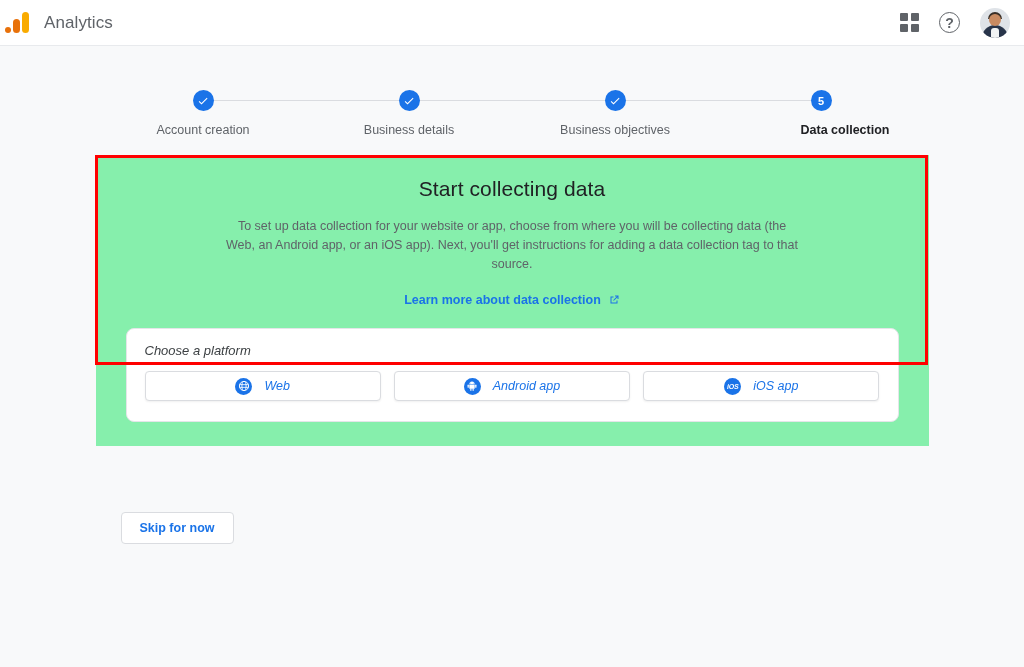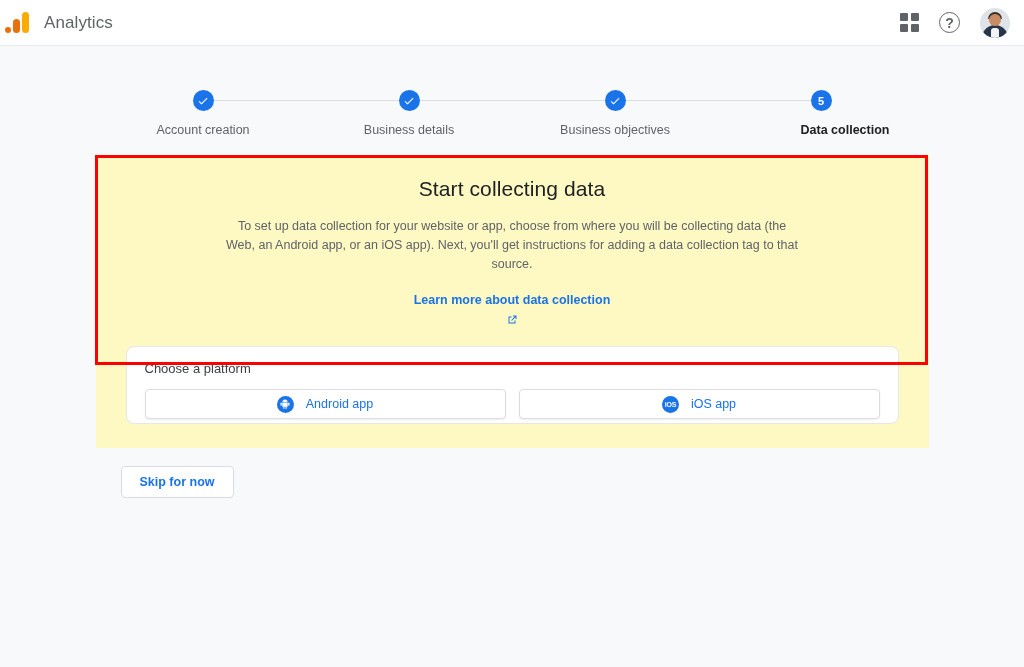--- a/index.html
+++ b/index.html
@@ -233,21 +233,21 @@
   }
 
   
   .card-wrap {
     position: relative;
     margin: 18px auto 0;
     width: 833px;
   }
 
   .card {
-    background: #fef9c3;
+    background: #86efac;
     padding: 22px 30px 24px;
   }
 
   .card-title {
     text-align: center;
     font-size: 21px;
     font-weight: 400;
     color: #202124;
     letter-spacing: .1px;
   }
@@ -266,31 +266,31 @@
     text-align: center;
   }
   .learn-more a {
     color: #1a73e8;
     font-size: 12.5px;
     font-weight: 700;
     text-decoration: none;
     display: inline-flex;
     align-items: center;
     gap: 7px;
-    flex-direction: column;
   }
   .ext-icon { display: inline-block; line-height: 0; }
 
   
   .platform-panel {
     margin-top: 20px;
     background: #ffffff;
     border: 1px solid #e4e6e9;
     border-radius: 8px;
-    padding: 14px 18px 4px;
+    padding: 14px 18px 20px;
+    font-style: italic;
   }
 
   .platform-panel-title {
     font-size: 13px;
     color: #3c4043;
     margin-bottom: 13px;
   }
 
   .platform-row {
     display: flex;
@@ -343,20 +343,21 @@
   .skip-btn {
     background: #ffffff;
     border: 1px solid #dadce0;
     border-radius: 4px;
     color: #1a73e8;
     font-size: 12.5px;
     font-weight: 600;
     font-family: "Liberation Sans", sans-serif;
     padding: 8px 18px;
     cursor: pointer;
+    margin-top: 48px;
   }
 </style>
 </head>
 <body>
 
 <div class="header">
   <div class="brand">
     <span class="ga-logo">
       <span class="bar-tall"></span>
       <span class="bar-mid"></span>
@@ -442,20 +443,30 @@
           </svg>
         </span>
       </a>
     </div>
 
     <div class="platform-panel">
       <div class="platform-panel-title">Choose a platform</div>
 
       <div class="platform-row">
 
+        <div class="platform-btn">
+          <span class="pf-icon">
+            <svg width="12" height="12" viewBox="0 0 24 24" aria-hidden="true">
+              <circle cx="12" cy="12" r="9.2" fill="none" stroke="#ffffff" stroke-width="1.9"></circle>
+              <ellipse cx="12" cy="12" rx="4.2" ry="9.2" fill="none" stroke="#ffffff" stroke-width="1.7"></ellipse>
+              <path d="M3 9.3h18M3 14.7h18" stroke="#ffffff" stroke-width="1.7"></path>
+            </svg>
+          </span>
+          <span>Web</span>
+        </div>
 
         <div class="platform-btn">
           <span class="pf-icon">
             <svg width="12" height="12" viewBox="0 0 24 24" aria-hidden="true">
               <path d="M6.6 9.2h10.8v7.1a1 1 0 0 1-1 1H7.6a1 1 0 0 1-1-1V9.2z" fill="#ffffff"></path>
               <rect x="3.1" y="9.2" width="2.5" height="6.4" rx="1.25" fill="#ffffff"></rect>
               <rect x="18.4" y="9.2" width="2.5" height="6.4" rx="1.25" fill="#ffffff"></rect>
               <rect x="8.6" y="16.6" width="2.3" height="5.2" rx="1.15" fill="#ffffff"></rect>
               <rect x="13.1" y="16.6" width="2.3" height="5.2" rx="1.15" fill="#ffffff"></rect>
               <path d="M6.8 8.2a5.2 5.2 0 0 1 10.4 0H6.8z" fill="#ffffff"></path>

